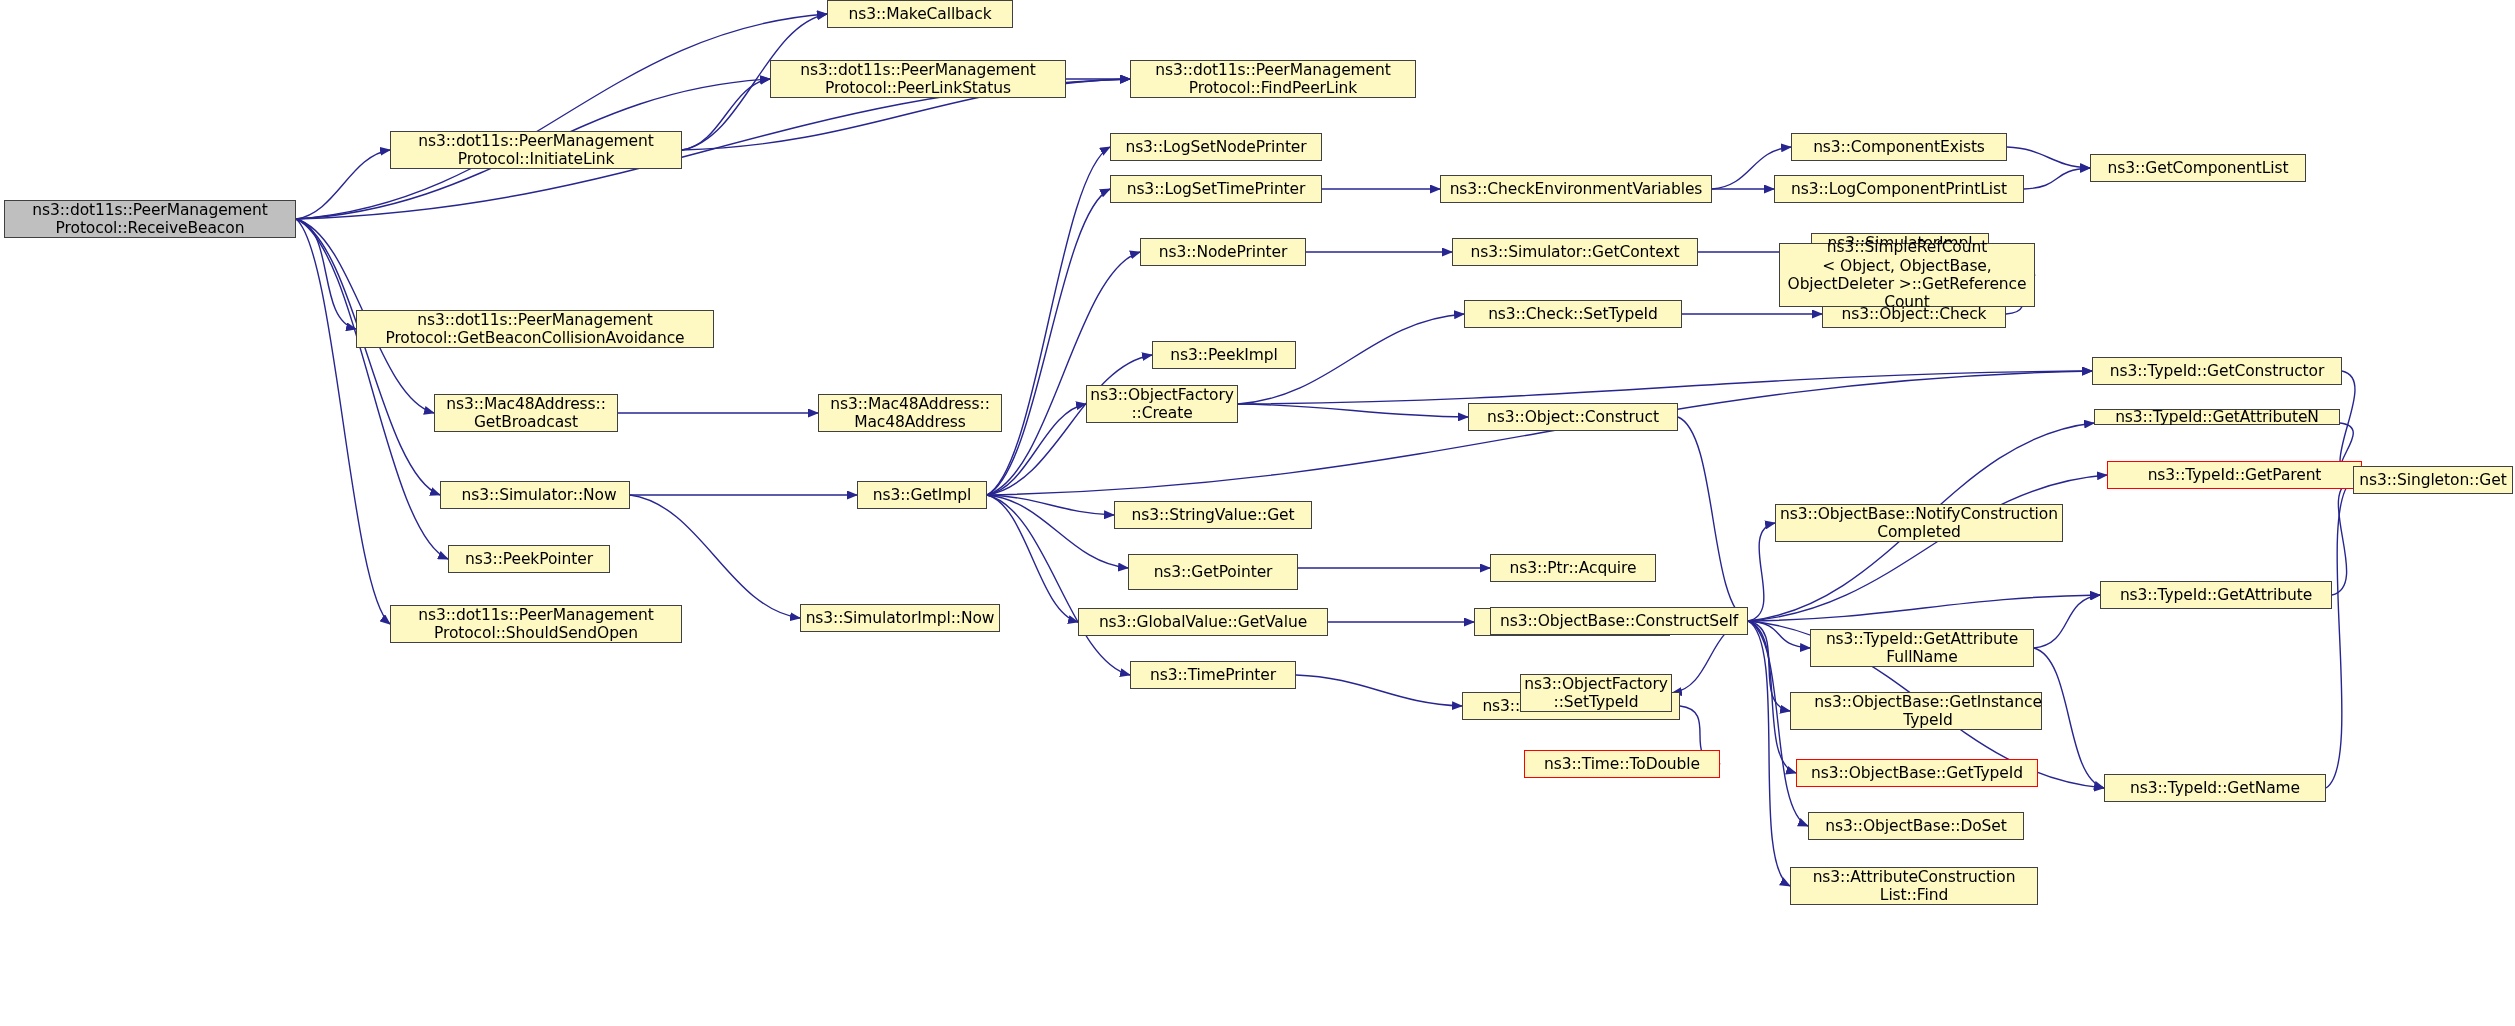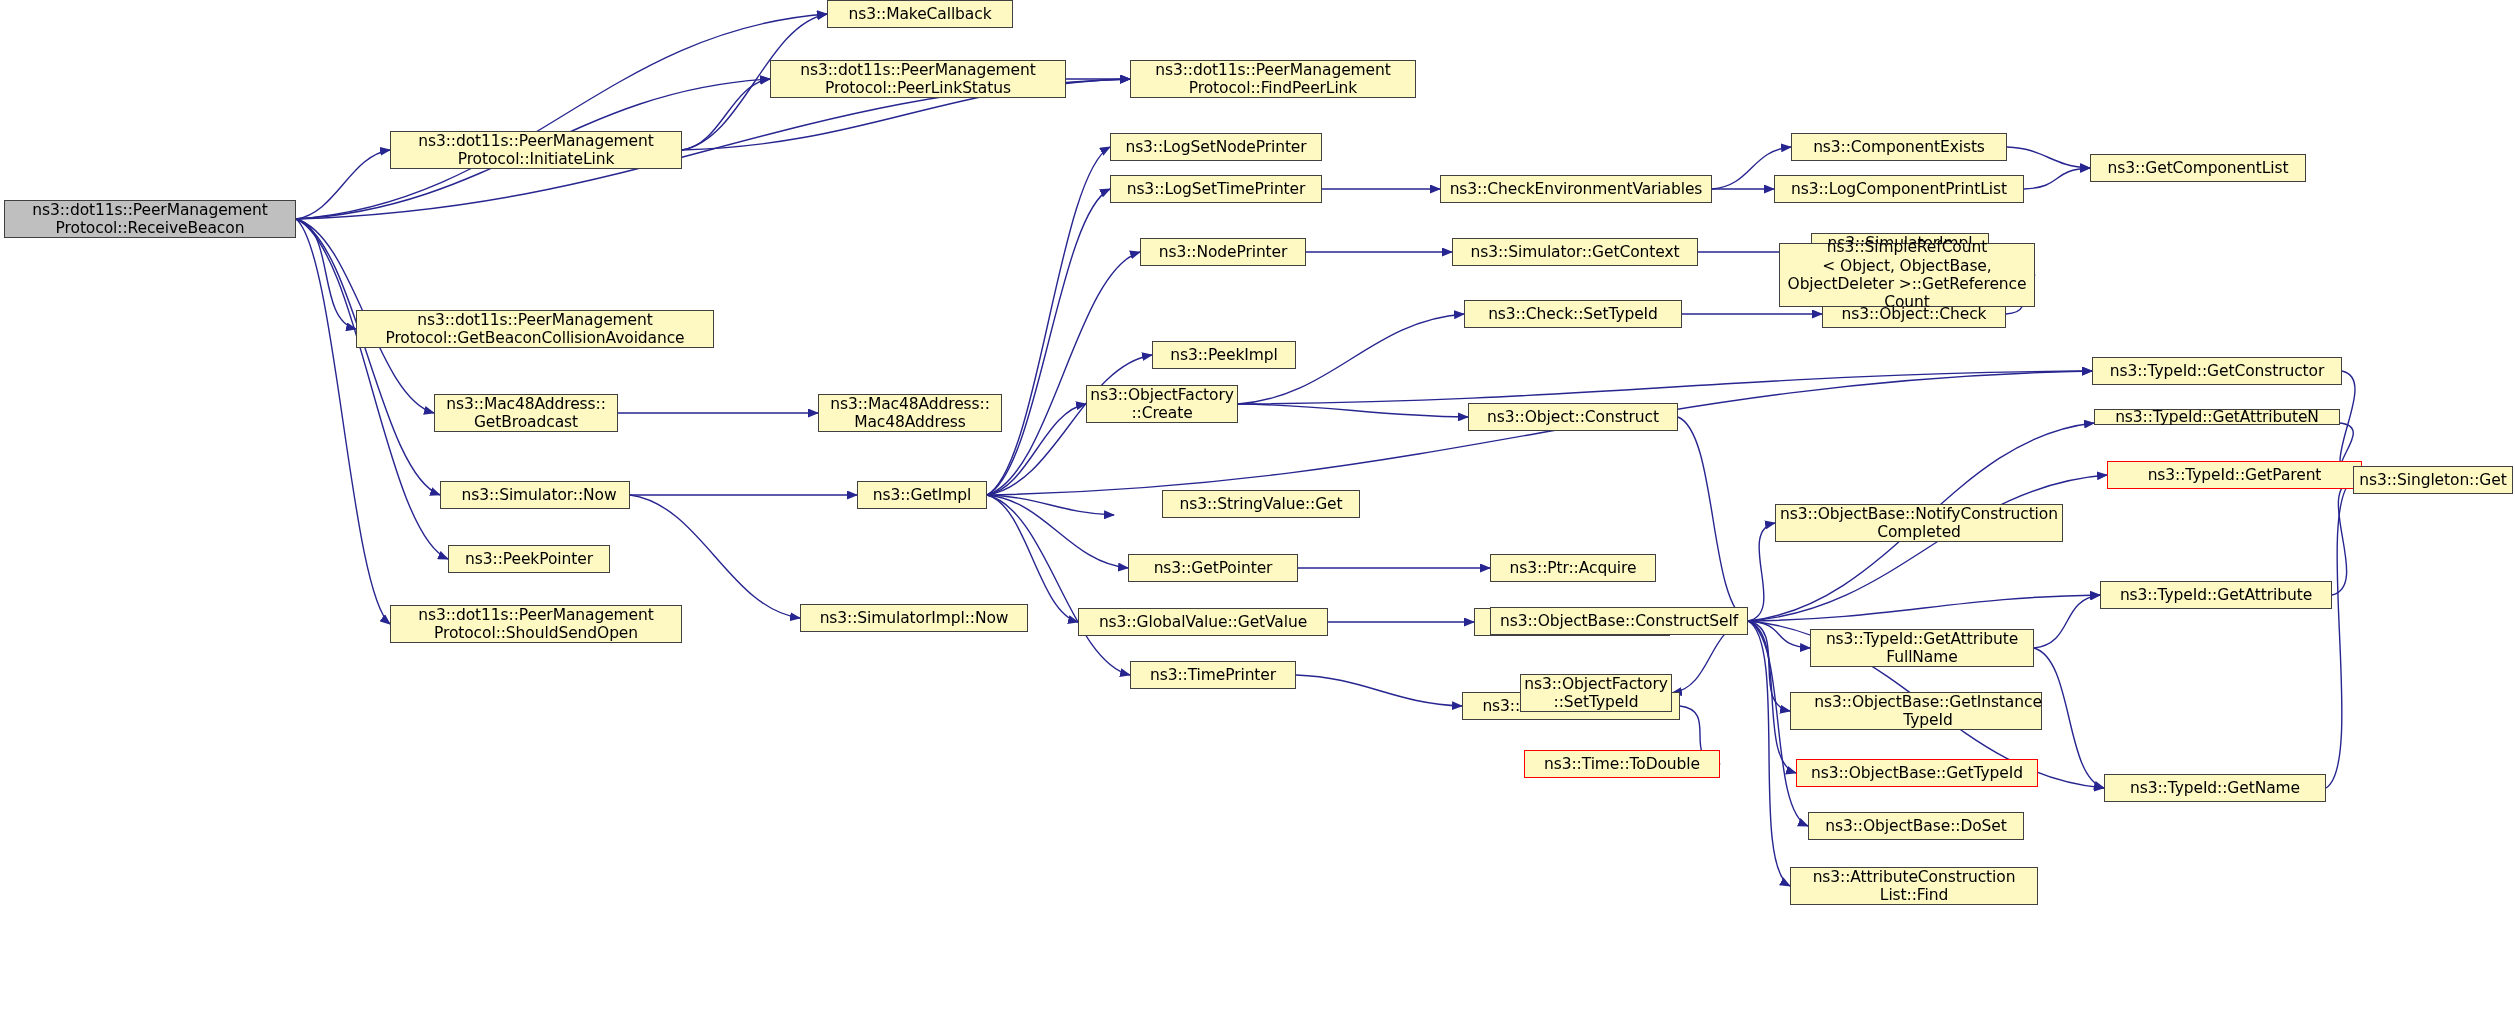--- a/index.html
+++ b/index.html
@@ -135,29 +135,29 @@
 Protocol::GetBeaconCollisionAvoidance</div>
       <div class="node" style="left: 434px; top: 394px; width: 184px; height: 38px;">ns3::Mac48Address::
 GetBroadcast</div>
       <div class="node" style="left: 440px; top: 481px; width: 190px; height: 28px; padding-left: 12px;">ns3::Simulator::Now</div>
       <div class="node" style="left: 448px; top: 545px; width: 162px; height: 28px;">ns3::PeekPointer</div>
       <div class="node" style="left: 390px; top: 605px; width: 292px; height: 38px;">ns3::dot11s::PeerManagement
 Protocol::ShouldSendOpen</div>
       <div class="node" style="left: 818px; top: 394px; width: 184px; height: 38px;">ns3::Mac48Address::
 Mac48Address</div>
       <div class="node" style="left: 857px; top: 481px; width: 130px; height: 28px;">ns3::GetImpl</div>
-      <div class="node" style="left: 800px; top: 604px; width: 228px; height: 28px;">ns3::SimulatorImpl::Now</div>
+      <div class="node" style="left: 800px; top: 604px; width: 200px; height: 28px;">ns3::SimulatorImpl::Now</div>
       <div class="node" style="left: 1110px; top: 133px; width: 212px; height: 28px;">ns3::LogSetNodePrinter</div>
       <div class="node" style="left: 1110px; top: 175px; width: 212px; height: 28px;">ns3::LogSetTimePrinter</div>
       <div class="node" style="left: 1140px; top: 238px; width: 166px; height: 28px;">ns3::NodePrinter</div>
       <div class="node" style="left: 1152px; top: 341px; width: 144px; height: 28px;">ns3::PeekImpl</div>
       <div class="node" style="left: 1086px; top: 385px; width: 152px; height: 38px;">ns3::ObjectFactory
 ::Create</div>
-      <div class="node" style="left: 1114px; top: 490px; width: 198px; height: 28px; margin-left: 48px;">ns3::StringValue::Get</div>
-      <div class="node" style="left: 1128px; top: 554px; width: 170px; height: 28px;">ns3::GetPointer</div>
+      <div class="node" style="left: 1114px; top: 501px; width: 198px; height: 28px;">ns3::StringValue::Get</div>
+      <div class="node" style="left: 1128px; top: 554px; width: 170px; height: 36px;">ns3::GetPointer</div>
       <div class="node" style="left: 1078px; top: 608px; width: 250px; height: 28px;">ns3::GlobalValue::GetValue</div>
       <div class="node" style="left: 1130px; top: 661px; width: 166px; height: 28px;">ns3::TimePrinter</div>
       <div class="node" style="left: 1440px; top: 175px; width: 272px; height: 28px;">ns3::CheckEnvironmentVariables</div>
       <div class="node" style="left: 1452px; top: 238px; width: 246px; height: 28px;">ns3::Simulator::GetContext</div>
       <div class="node" style="left: 1464px; top: 300px; width: 218px; height: 28px;">ns3::Check::SetTypeId</div>
       <div class="node" style="left: 1468px; top: 403px; width: 210px; height: 28px;">ns3::Object::Construct</div>
       <div class="node" style="left: 1490px; top: 554px; width: 166px; height: 28px;">ns3::Ptr::Acquire</div>
       <div class="node" style="left: 1474px; top: 608px; width: 196px; height: 28px;">ns3::StringValue::Set</div>
       <div class="node" style="left: 1462px; top: 692px; width: 218px; height: 28px;">ns3::Time::GetSeconds</div>
       <div class="node" style="left: 1791px; top: 133px; width: 216px; height: 28px;">ns3::ComponentExists</div>

